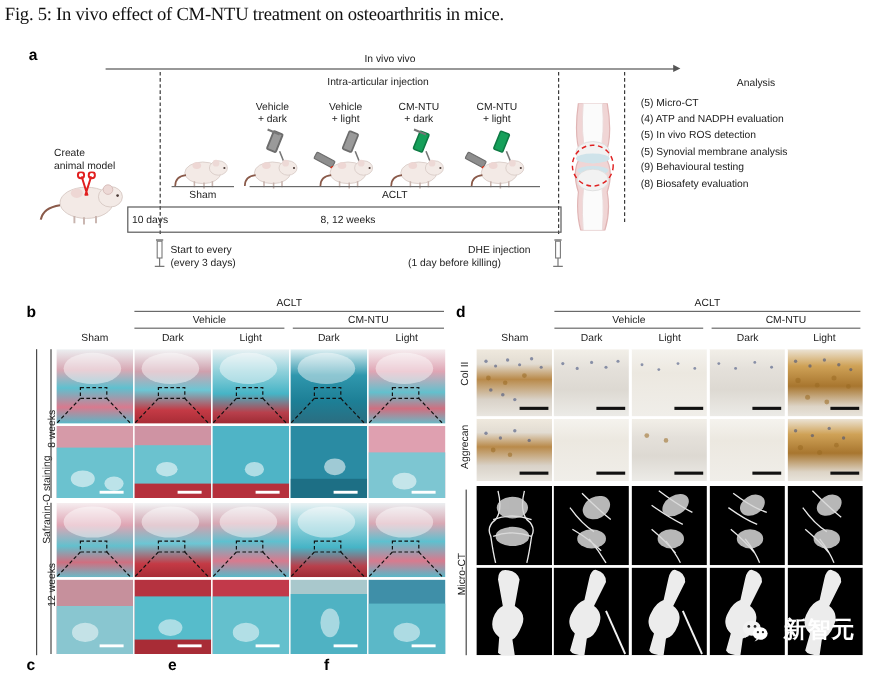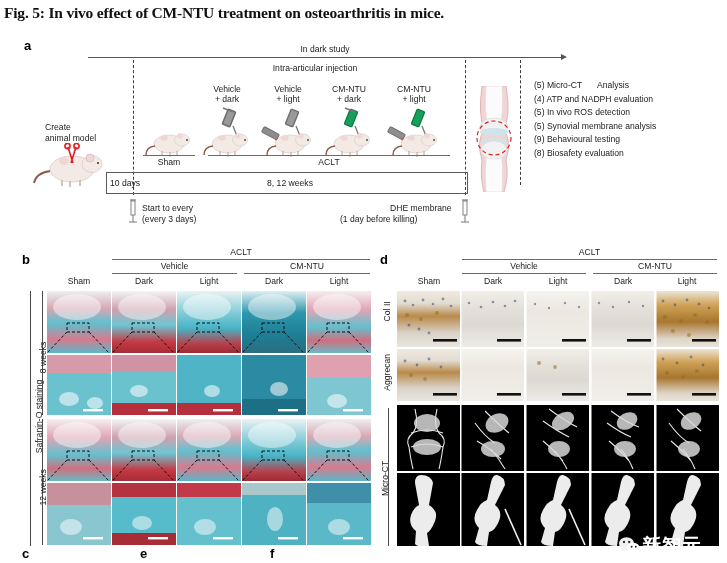--- a/index.html
+++ b/index.html
@@ -1,47 +1,47 @@
 <!DOCTYPE html>
 <html><head>
 <meta charset="utf-8">
 <style>
   html,body{margin:0;padding:0;background:#ffffff;}
   body{width:727px;height:563px;position:relative;overflow:hidden;
        font-family:"Liberation Sans",sans-serif;color:#1a1a1a;}
   .abs{position:absolute;}
   .figtitle{left:4px;top:4px;width:710px;font-family:"Liberation Serif",serif;
-            font-weight:bold;font-size:15.5px;letter-spacing:-0.2px;color:#111;}
+            font-weight:normal;font-size:15.5px;letter-spacing:-0.2px;color:#111;}
   .panel-letter{font-family:"Liberation Sans",sans-serif;font-weight:bold;font-size:13px;color:#000;}
   .t{font-size:8.6px;color:#222;line-height:1.25;white-space:nowrap;}
   .ctr{text-align:center;}
   .hline{background:#6a6a6a;height:1px;}
   .vdash{border-left:1.4px dashed #3a3a3a;}
   .boxline{border:1.2px solid #5a5a5a;}
   .rot{transform-origin:center center;transform:rotate(-90deg);white-space:nowrap;}
   .vbar{background:#4a4a4a;width:1.4px;}
-  .wm{position:absolute;display:flex;align-items:flex-start;gap:2px;margin-top:20px;}
+  .wm{position:absolute;display:flex;align-items:flex-start;gap:13px;}
   .wm-text{font-family:"DejaVu Sans",sans-serif;font-size:19px;color:#fff;
            font-weight:bold;letter-spacing:1px;line-height:1;}
   .arrowline{position:absolute;height:1px;background:#555;}
   .arrowhead{position:absolute;width:0;height:0;
      border-top:3.5px solid transparent;border-bottom:3.5px solid transparent;border-left:6px solid #555;}
   ul.analysis{list-style:none;margin:0;padding:0;}
   ul.analysis li{font-size:8.6px;line-height:13.6px;white-space:nowrap;color:#222;}
 </style>
 </head>
 <body>
 
 <div class="abs figtitle">Fig. 5: In vivo effect of CM-NTU treatment on osteoarthritis in mice.</div>
 
 <div class="abs panel-letter" style="left:24px;top:38px;">a</div>
 
 <div class="arrowline" style="left:88px;top:57px;width:474px;"></div>
 <div class="arrowhead" style="left:561px;top:53.5px;"></div>
-<div class="abs t ctr" style="left:245px;top:44px;width:160px;">In dark study</div>
+<div class="abs t ctr" style="left:245px;top:44px;width:160px;">In vivo vivo</div>
 <div class="abs t ctr" style="left:215px;top:63px;width:200px;">Intra-articular injection</div>
 
 <div class="abs vdash" style="left:133px;top:60px;height:135px;"></div>
 <div class="abs vdash" style="left:465px;top:60px;height:135px;"></div>
 <div class="abs vdash" style="left:520px;top:60px;height:125px;"></div>
 
 <div class="abs t" style="left:45px;top:122px;">Create</div>
 <div class="abs t" style="left:45px;top:133px;">animal model</div>
 
 <svg class="abs" style="left:28px;top:143px;" width="78" height="45">
@@ -152,40 +152,40 @@
 <div class="abs t ctr" style="left:200px;top:178px;width:180px;">8, 12 weeks</div>
 
 <svg class="abs" style="left:127px;top:199px;" width="12" height="26">
   <rect x="4" y="2" width="4" height="14" fill="#fff" stroke="#777" stroke-width="0.9"></rect>
   <path d="M6 16 l0 7 M2 23 l8 0" stroke="#777" stroke-width="1"></path>
   <path d="M3 1 l6 0" stroke="#777" stroke-width="1.2"></path>
 </svg>
 <div class="abs t" style="left:142px;top:203px;">Start to every</div>
 <div class="abs t" style="left:142px;top:214px;">(every 3 days)</div>
 
-<div class="abs t" style="left:390px;top:203px;">DHE membrane</div>
+<div class="abs t" style="left:390px;top:203px;">DHE injection</div>
 <div class="abs t" style="left:340px;top:214px;">(1 day before killing)</div>
 <svg class="abs" style="left:459px;top:199px;" width="12" height="26">
   <rect x="4" y="2" width="4" height="14" fill="#fff" stroke="#777" stroke-width="0.9"></rect>
   <path d="M6 16 l0 7 M2 23 l8 0" stroke="#777" stroke-width="1"></path>
   <path d="M3 1 l6 0" stroke="#777" stroke-width="1.2"></path>
 </svg>
 
 <svg class="abs" style="left:472px;top:86px;" width="44" height="106">
   <path d="M10 0 q-4 28 2 44 q-8 12 -2 30 q-2 18 2 32 l20 0 q5 -16 2 -32 q6 -18 -2 -30 q7 -16 2 -44 z" fill="#f0d5d5" stroke="#e0b5b5" stroke-width="1"></path>
   <path d="M14 0 q-2 26 2 42 l12 0 q4 -16 2 -42 z" fill="#fbfbfb" stroke="#ead9d9" stroke-width="0.8"></path>
   <path d="M14 106 q-2 -28 2 -44 l12 0 q4 16 2 44 z" fill="#fbfbfb" stroke="#ead9d9" stroke-width="0.8"></path>
   <ellipse cx="22" cy="41" rx="14" ry="9" fill="#f2f2f2" stroke="#dcdcdc" stroke-width="0.7"></ellipse>
   <ellipse cx="22" cy="46" rx="14" ry="4" fill="#cfe3ea"></ellipse>
   <ellipse cx="22" cy="56" rx="13" ry="3.6" fill="#cfe3ea"></ellipse>
   <ellipse cx="22" cy="64" rx="13" ry="9" fill="#f2f2f2" stroke="#dcdcdc" stroke-width="0.7"></ellipse>
   <circle cx="22" cy="52" r="17" fill="none" stroke="#e02020" stroke-width="1.2" stroke-dasharray="4 3"></circle>
 </svg>
 
-<div class="abs t ctr" style="left:543px;top:64px;width:140px;margin-top:16px;">Analysis</div>
+<div class="abs t ctr" style="left:560px;top:64px;width:140px;">Analysis</div>
 <ul class="abs analysis" style="left:534px;top:79px;width:190px;">
   <li>(5) Micro-CT</li>
   <li>(4) ATP and NADPH evaluation</li>
   <li>(5) In vivo ROS detection</li>
   <li>(5) Synovial membrane analysis</li>
   <li>(9) Behavioural testing</li>
   <li>(8) Biosafety evaluation</li>
 </ul>
 
 <div class="abs panel-letter" style="left:22px;top:252px;">b</div>

